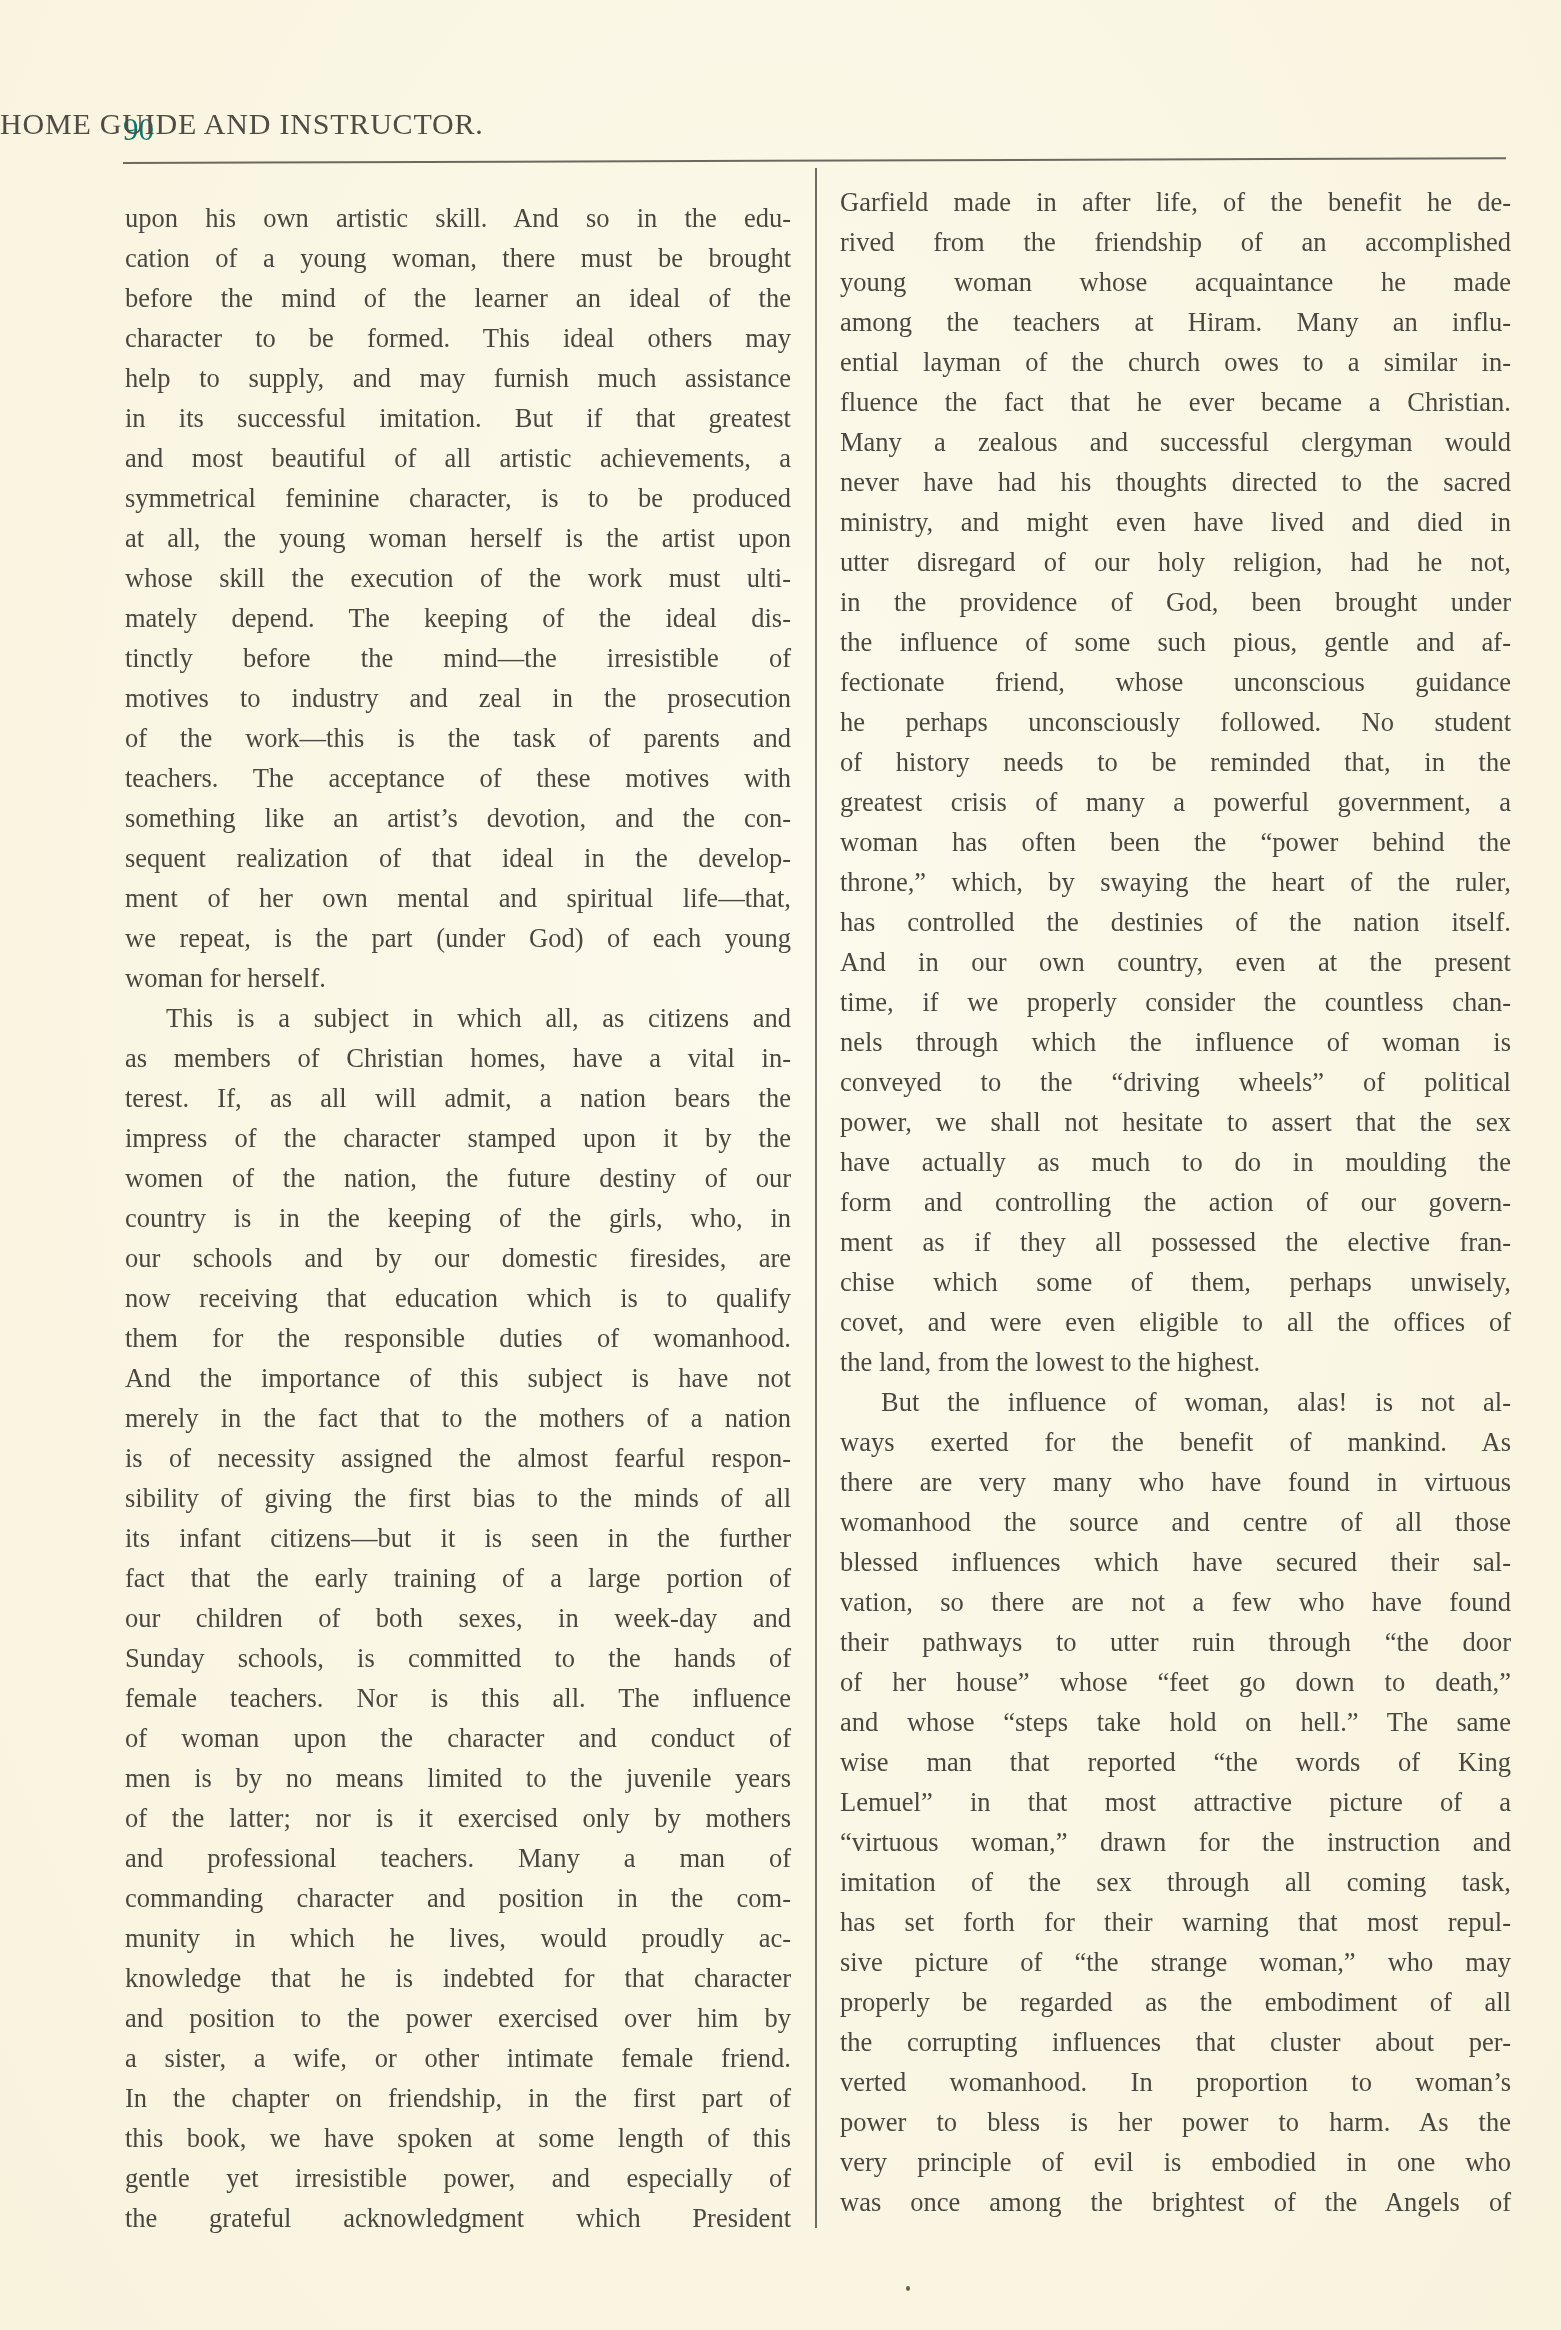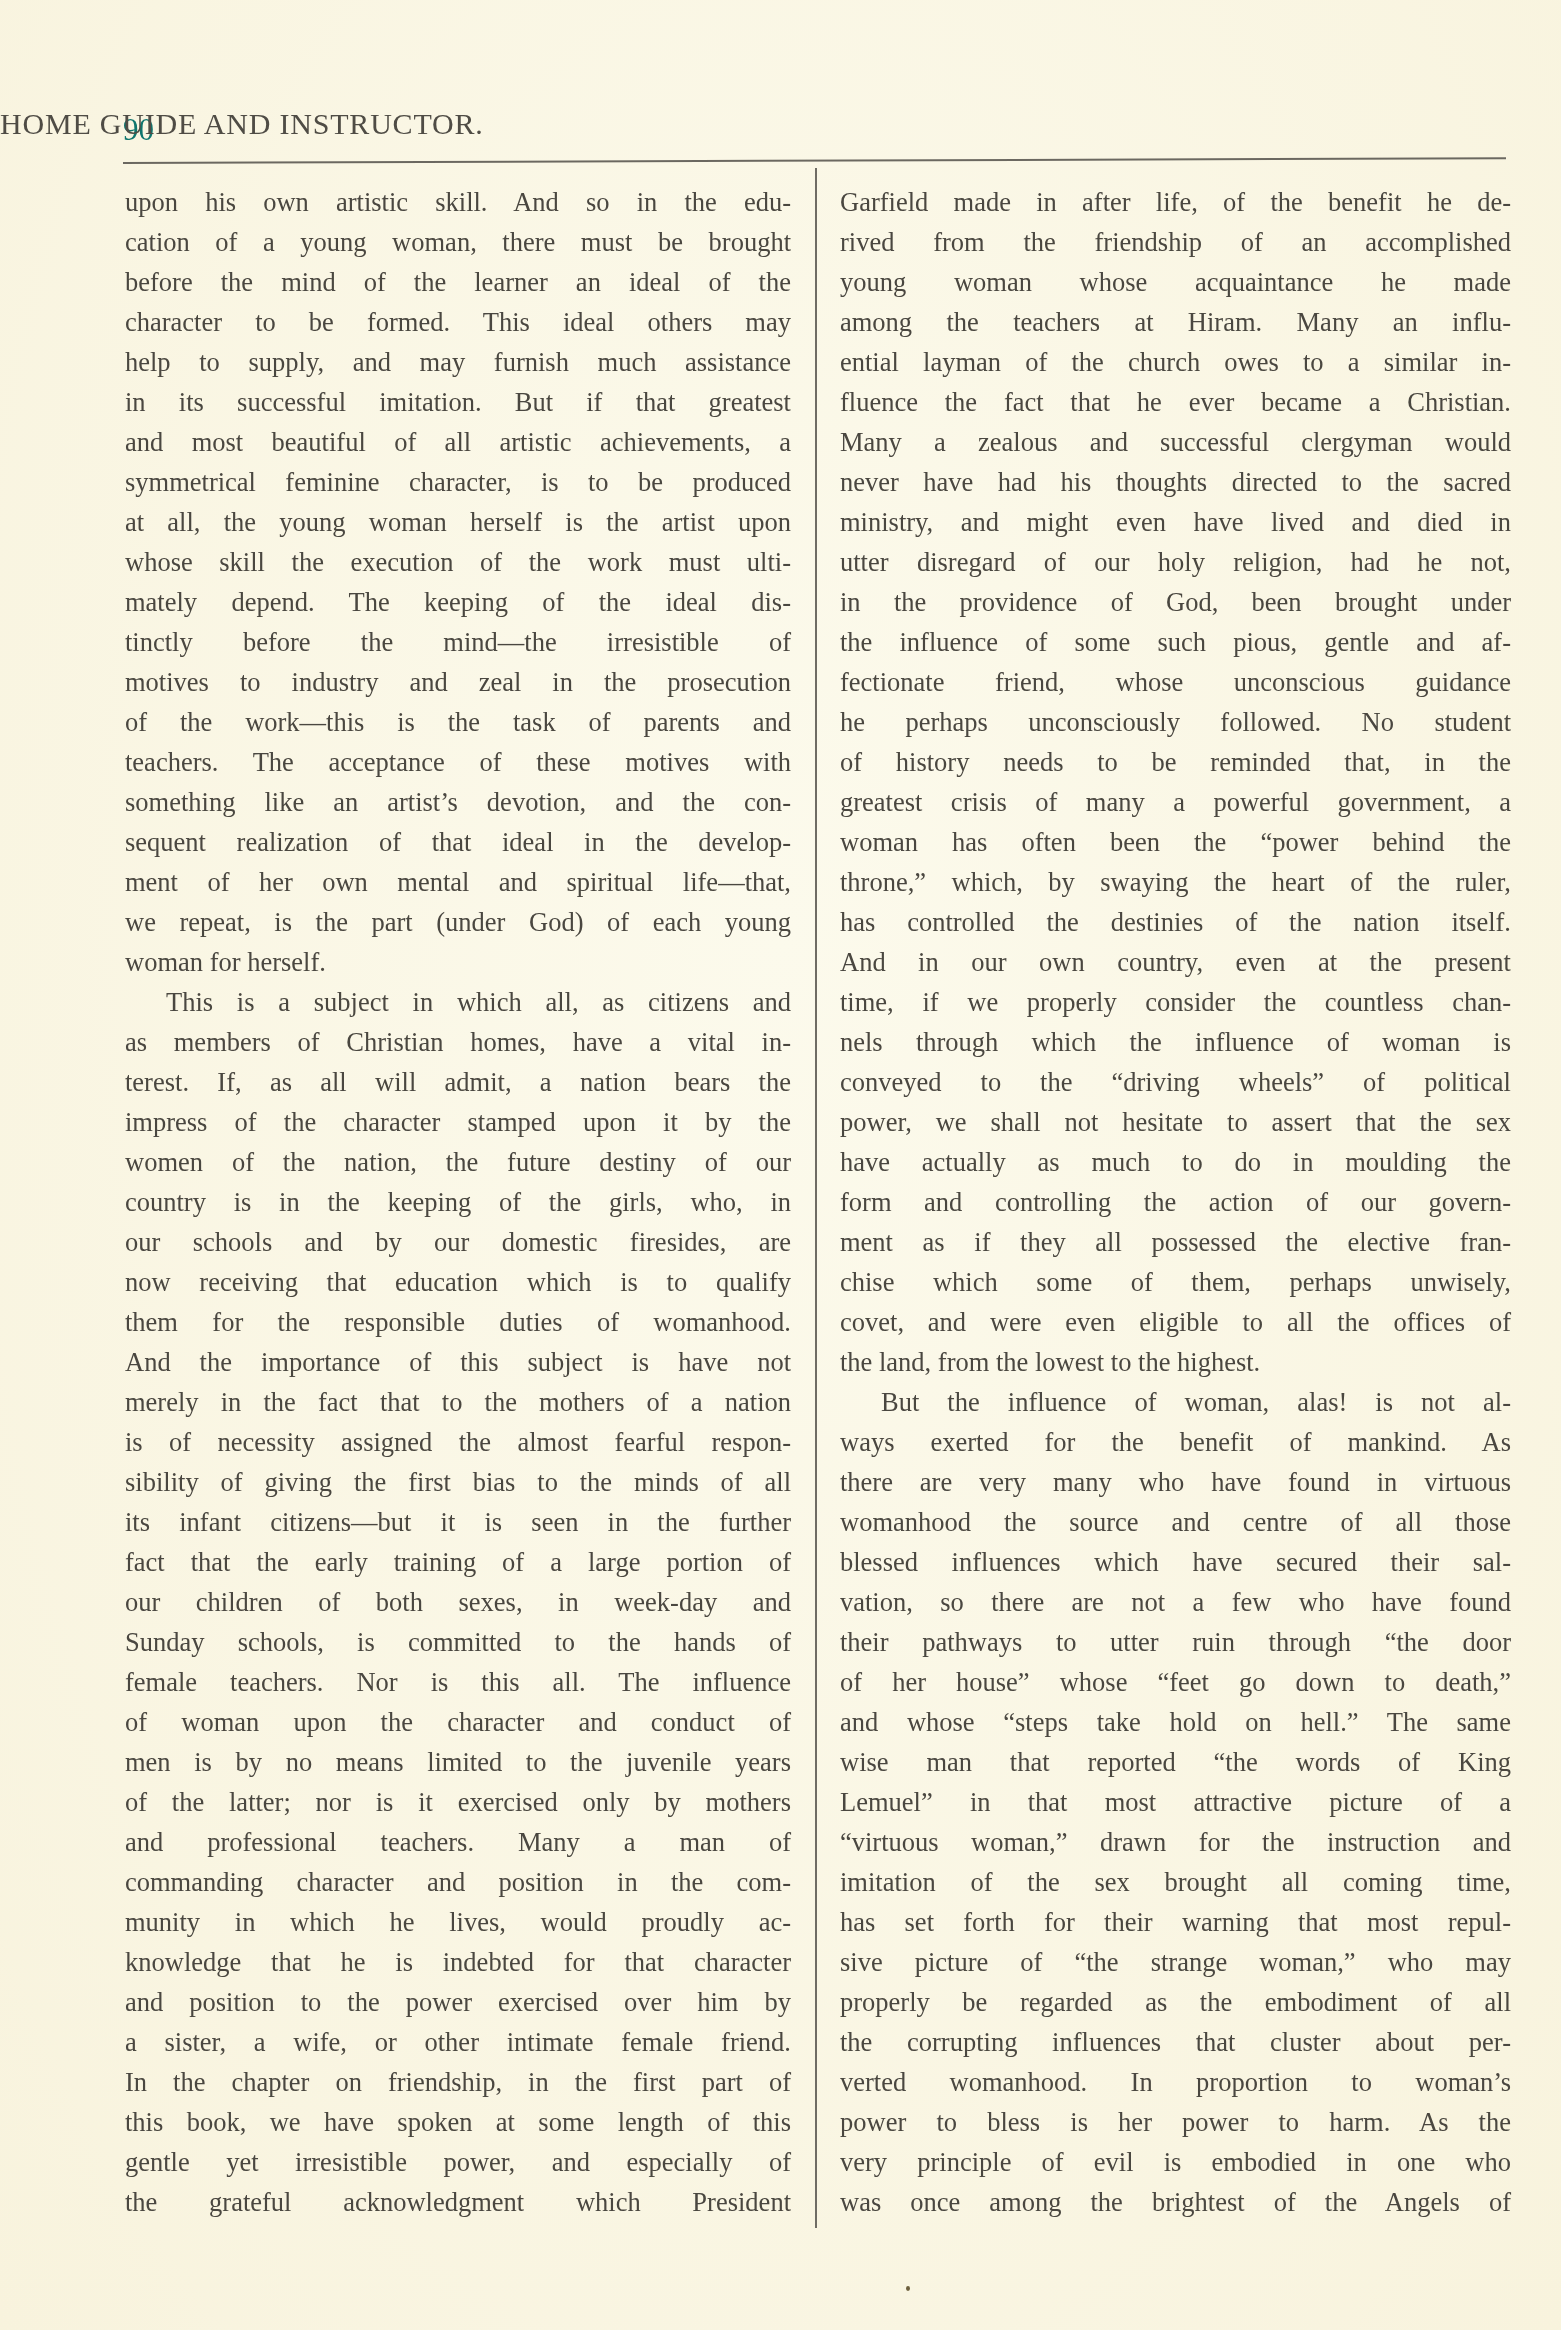--- a/index.html
+++ b/index.html
@@ -50,21 +50,21 @@
     width: 1.6px;
     height: 2060px;
     background: #6f6c64;
   }
   .column {
     position: absolute;
     top: 182px;
     font-size: 26.5px;
     line-height: 40px;
   }
-  .col-left { left: 125px; width: 666px; }
+  .col-left { left: 125px; width: 666px; margin-top: 16px; }
   .col-right { left: 840px; width: 671px; }
   .line {
     display: block;
     white-space: nowrap;
     text-align: justify;
     text-align-last: justify;
     height: 40px;
   }
   .line.last {
     text-align-last: left;
@@ -178,21 +178,21 @@
       <span class="line">there are very many who have found in virtuous</span>
       <span class="line">womanhood the source and centre of all those</span>
       <span class="line">blessed influences which have secured their sal-</span>
       <span class="line">vation, so there are not a few who have found</span>
       <span class="line">their pathways to utter ruin through “the door</span>
       <span class="line">of her house” whose “feet go down to death,”</span>
       <span class="line">and whose “steps take hold on hell.”  The same</span>
       <span class="line">wise man that reported “the words of King</span>
       <span class="line">Lemuel” in that most attractive picture of a</span>
       <span class="line">“virtuous woman,” drawn for the instruction and</span>
-      <span class="line">imitation of the sex brought all coming time,</span>
+      <span class="line">imitation of the sex through all coming task,</span>
       <span class="line">has set forth for their warning that most repul-</span>
       <span class="line">sive picture of “the strange woman,” who may</span>
       <span class="line">properly be regarded as the embodiment of all</span>
       <span class="line">the corrupting influences that cluster about per-</span>
       <span class="line">verted womanhood.  In proportion to woman’s</span>
       <span class="line">power to bless is her power to harm.  As the</span>
       <span class="line">very principle of evil is embodied in one who</span>
       <span class="line">was once among the brightest of the Angels of</span>
     </div>
 

